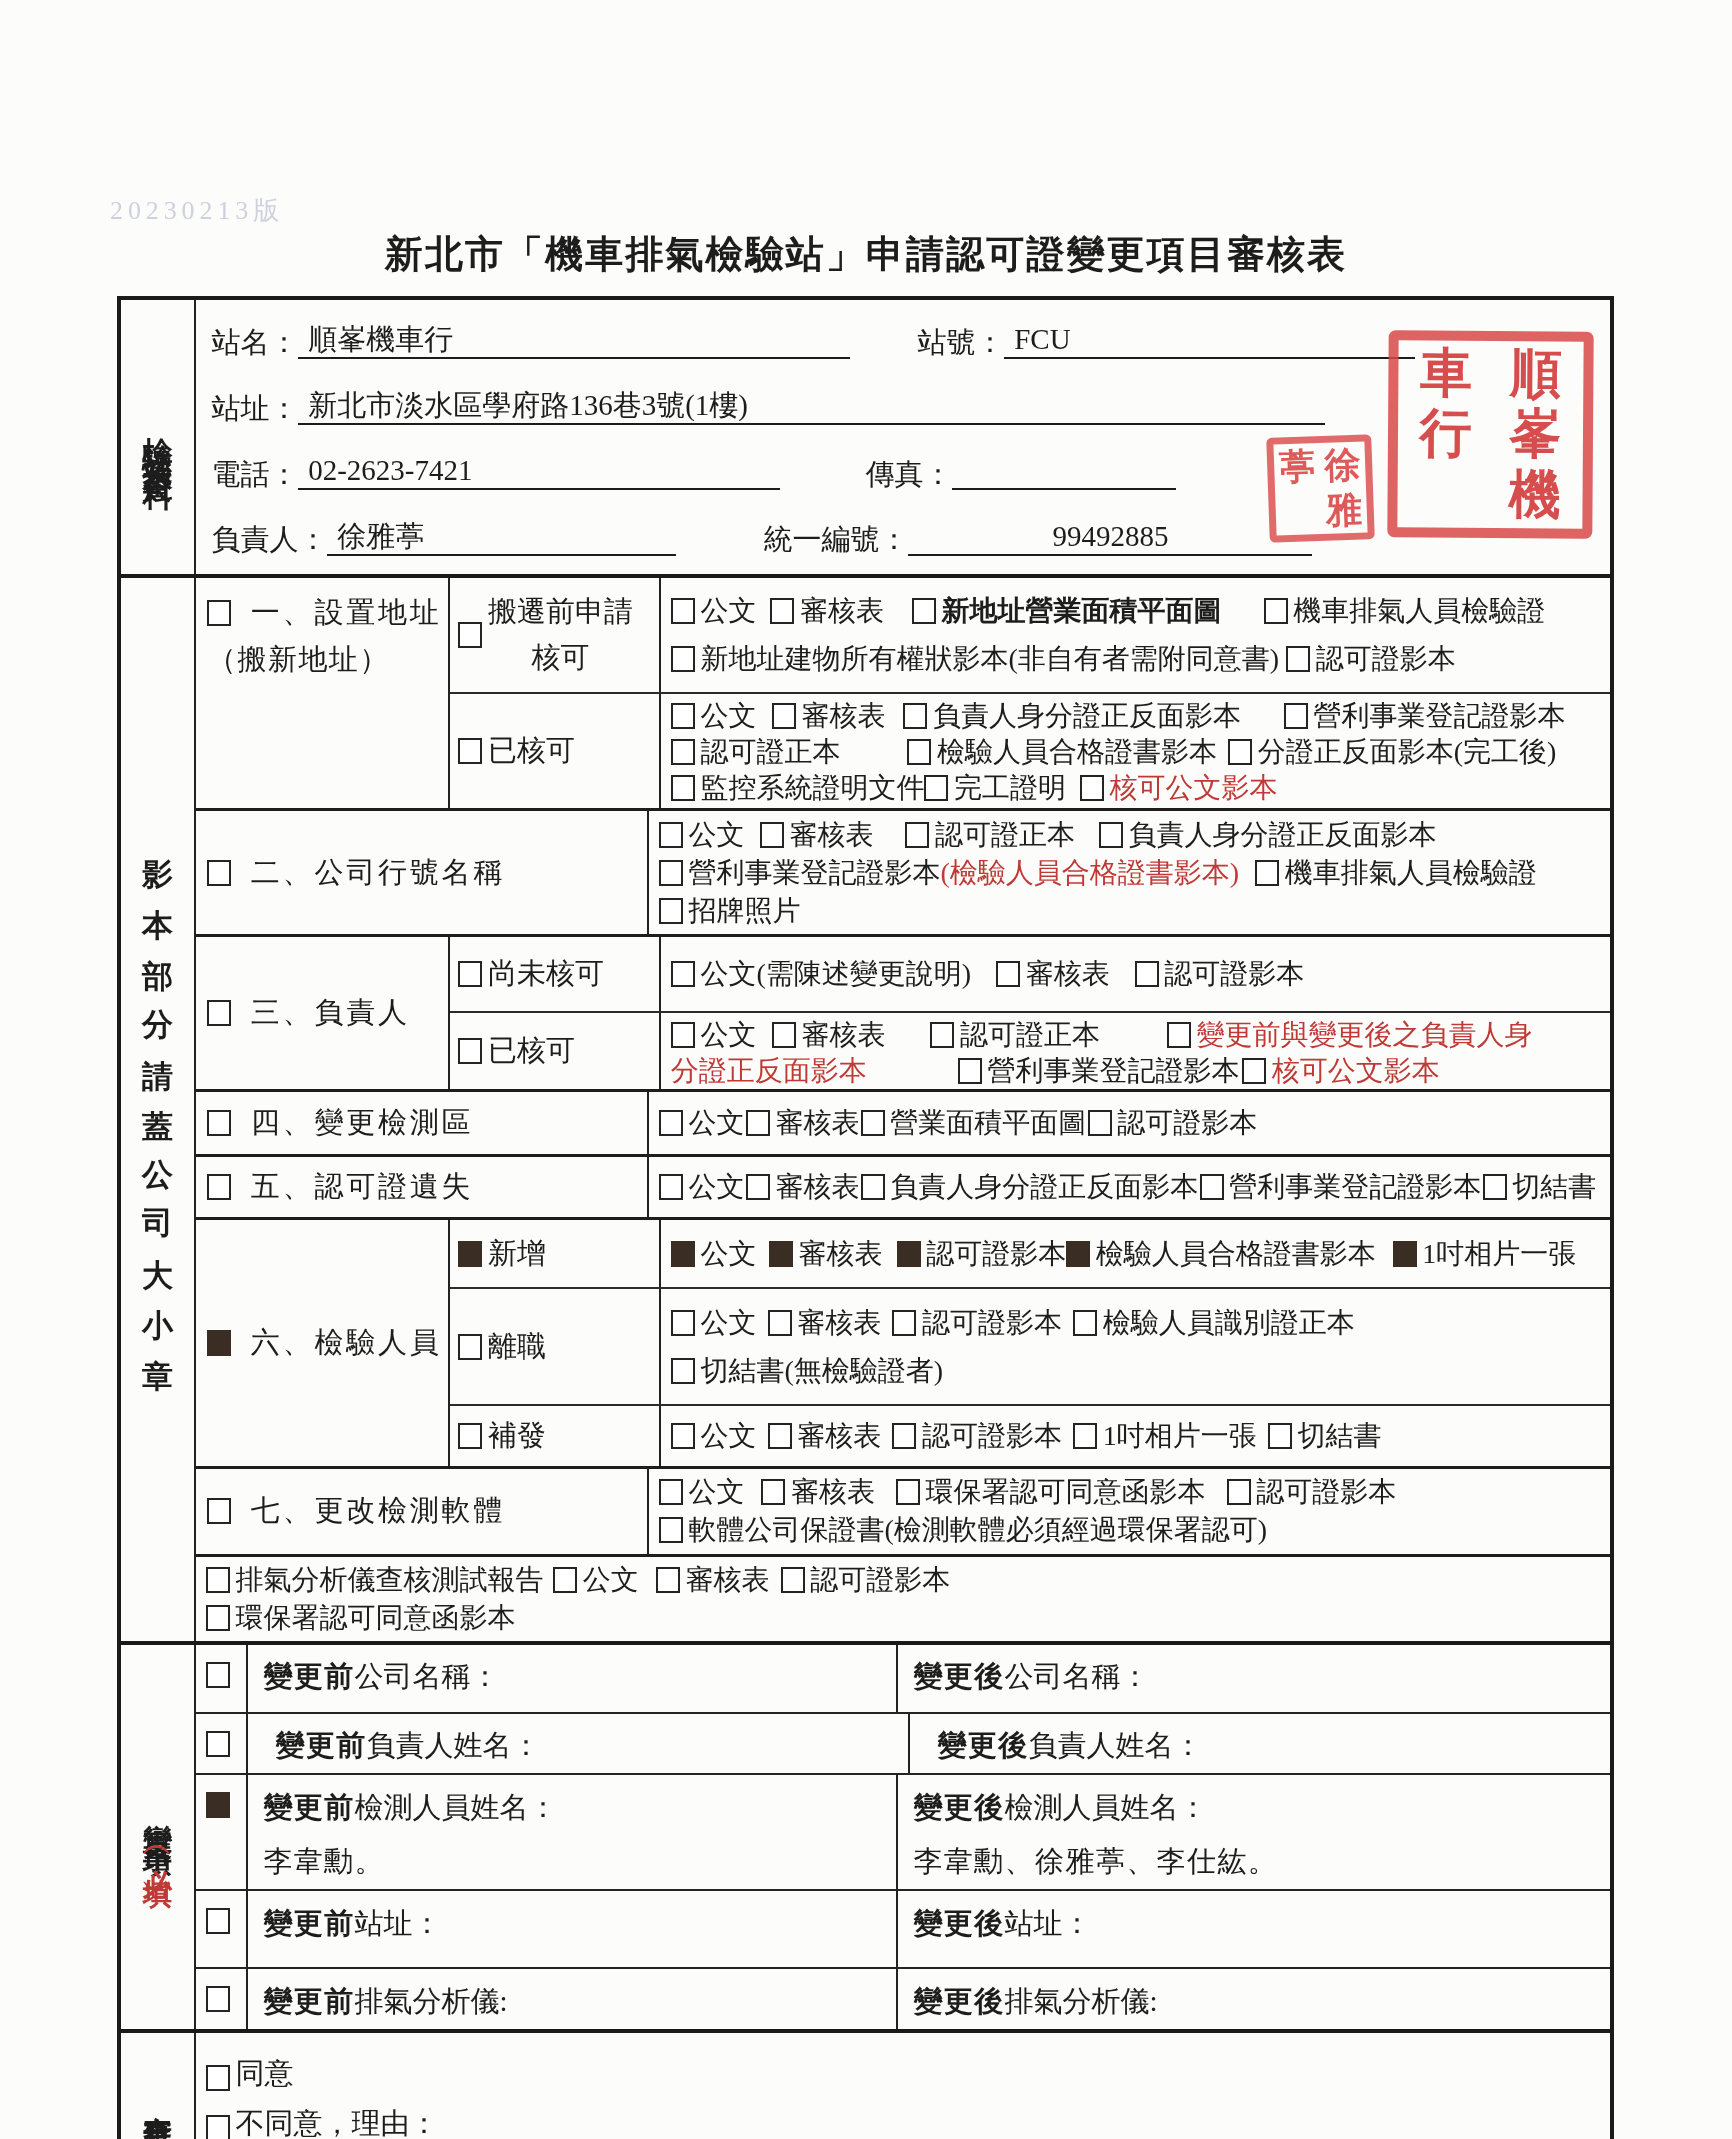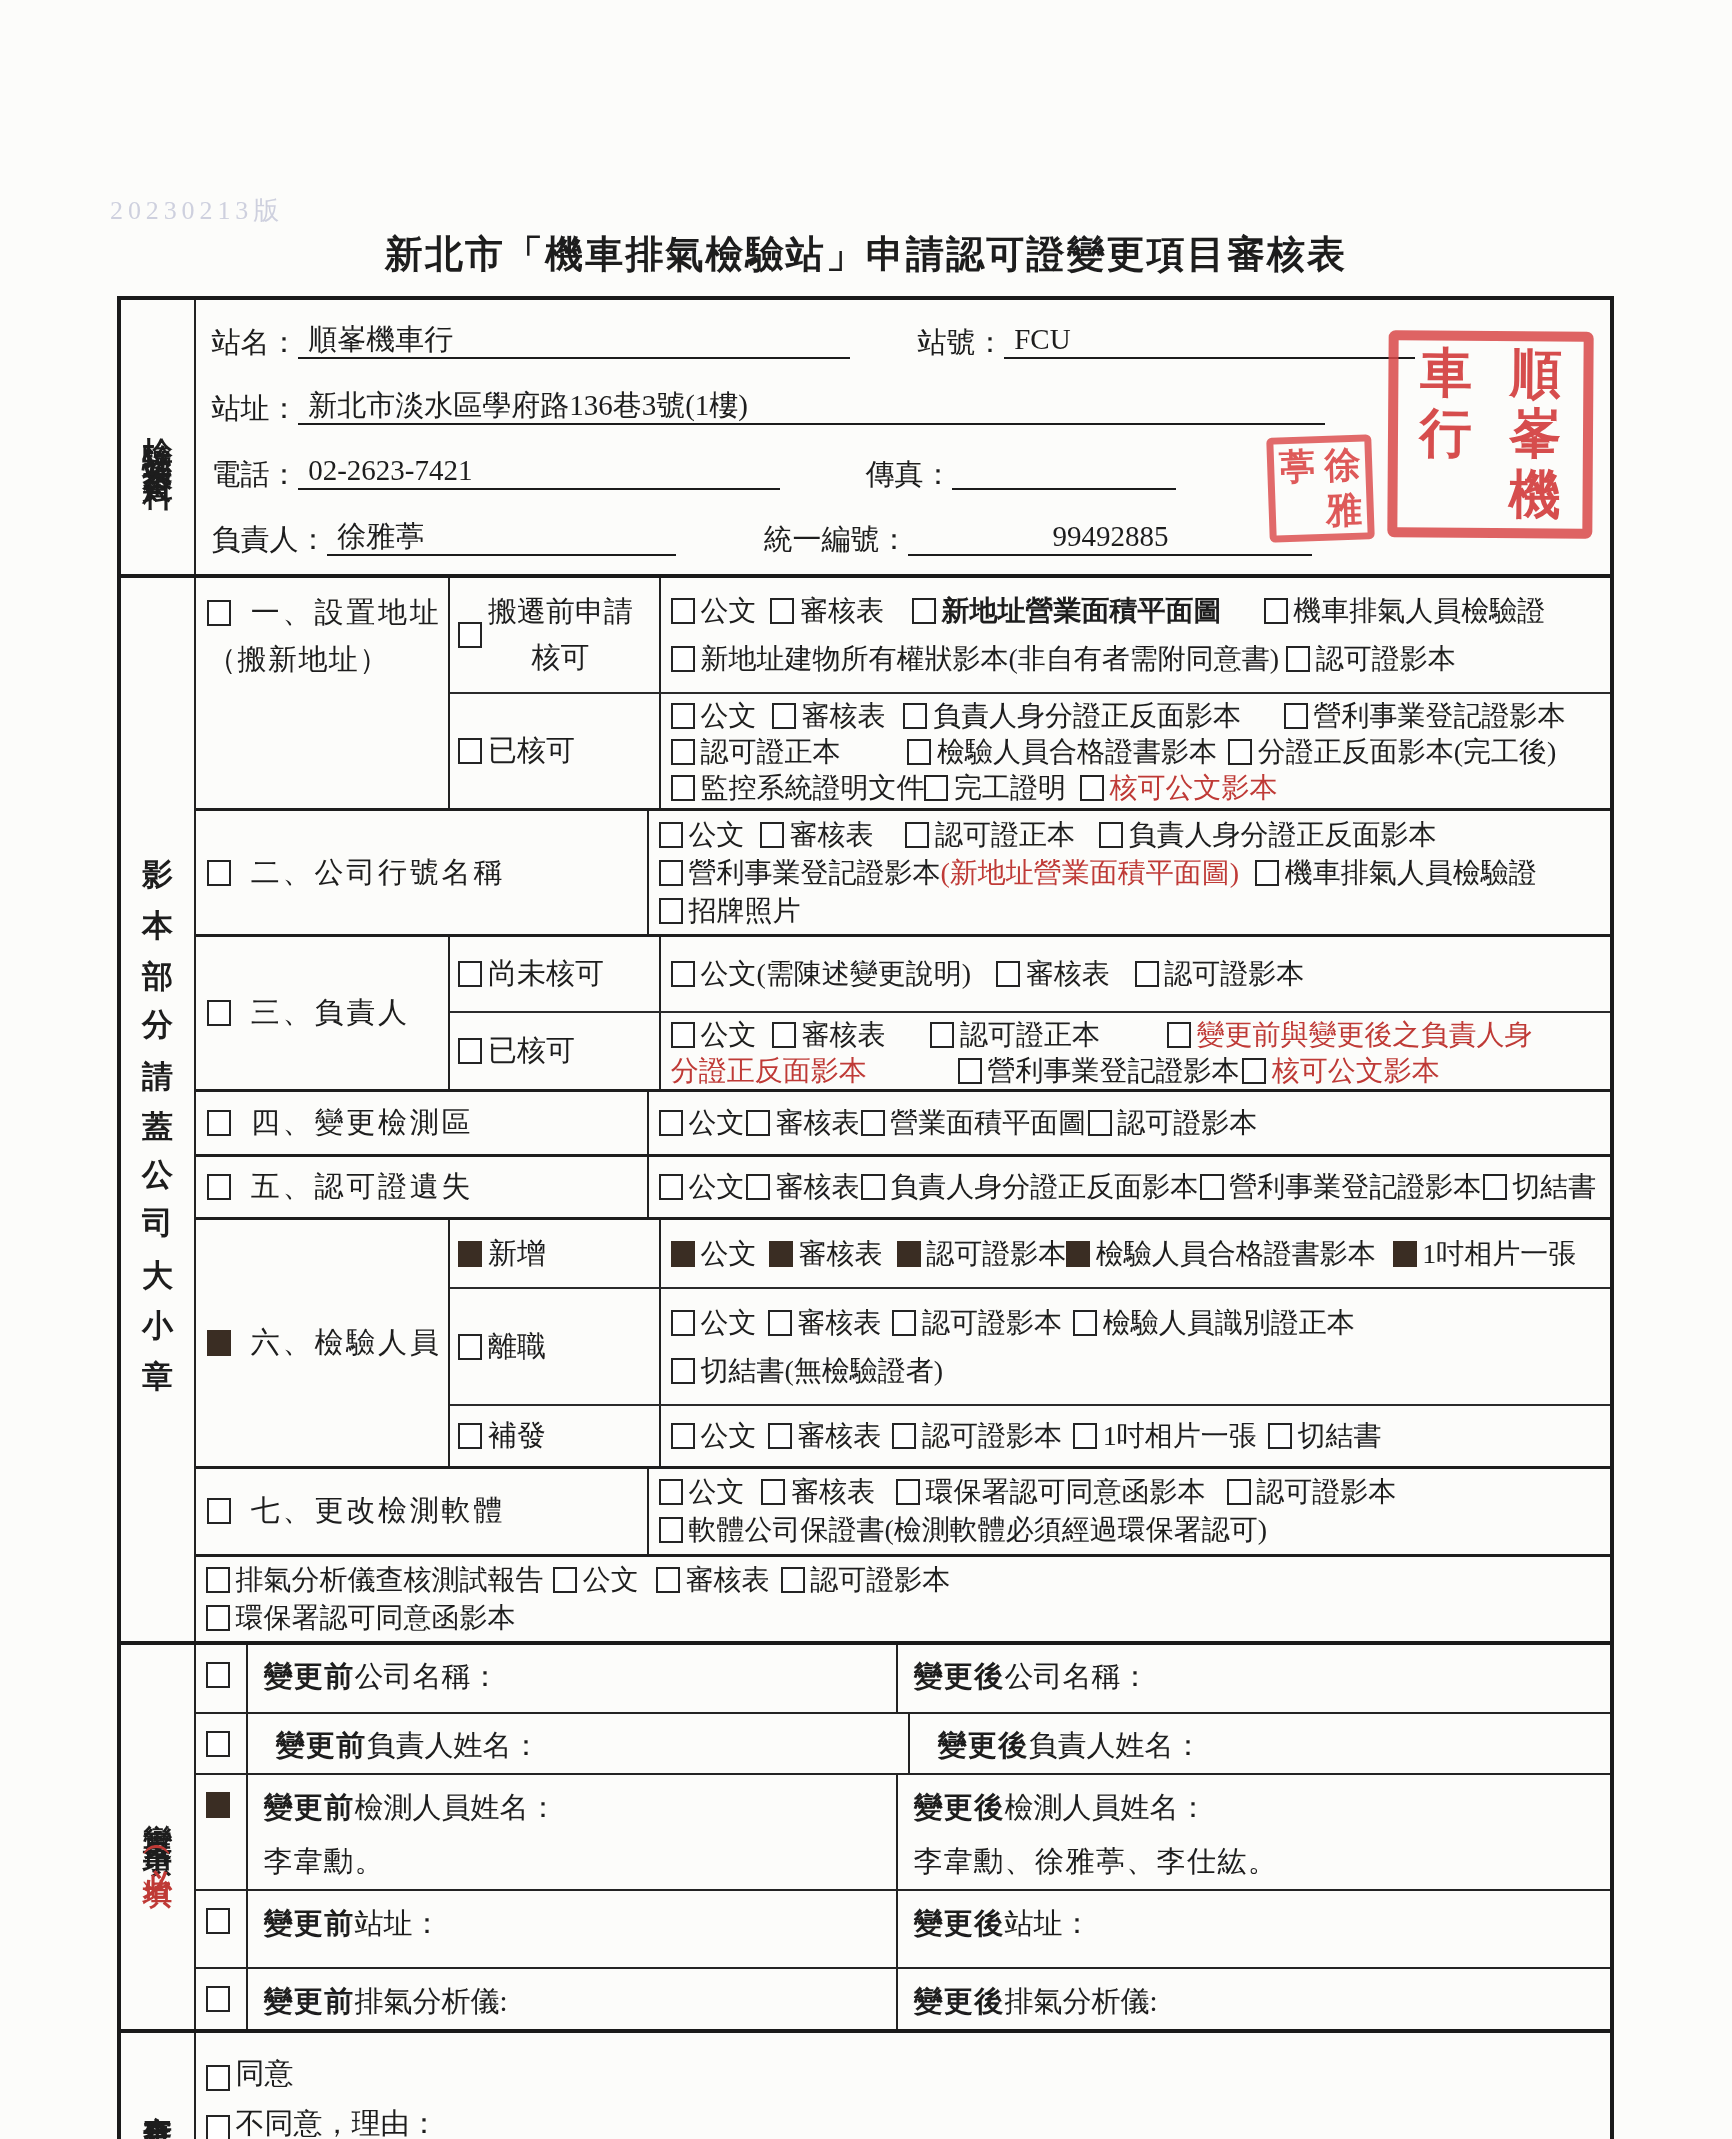--- a/index.html
+++ b/index.html
@@ -311,21 +311,21 @@
                     </span>
                     <span class="item" style="margin-left: 24px;">
                       <span class="cb"></span>
                       <span class="t">負責人身分證正反面影本</span>
                     </span>
                   </div>
                   <div class="doc-line">
                     <span class="item">
                       <span class="cb"></span>
                       <span class="t">營利事業登記證影本</span>
-                      <span class="t red">(新地址營業面積平面圖)</span>
+                      <span class="t red">(檢驗人員合格證書影本)</span>
                     </span>
                     <span class="item" style="margin-left: 16px;">
                       <span class="cb"></span>
                       <span class="t">機車排氣人員檢驗證</span>
                     </span>
                   </div>
                   <div class="doc-line">
                     <span class="item">
                       <span class="cb"></span>
                       <span class="t">招牌照片</span>

